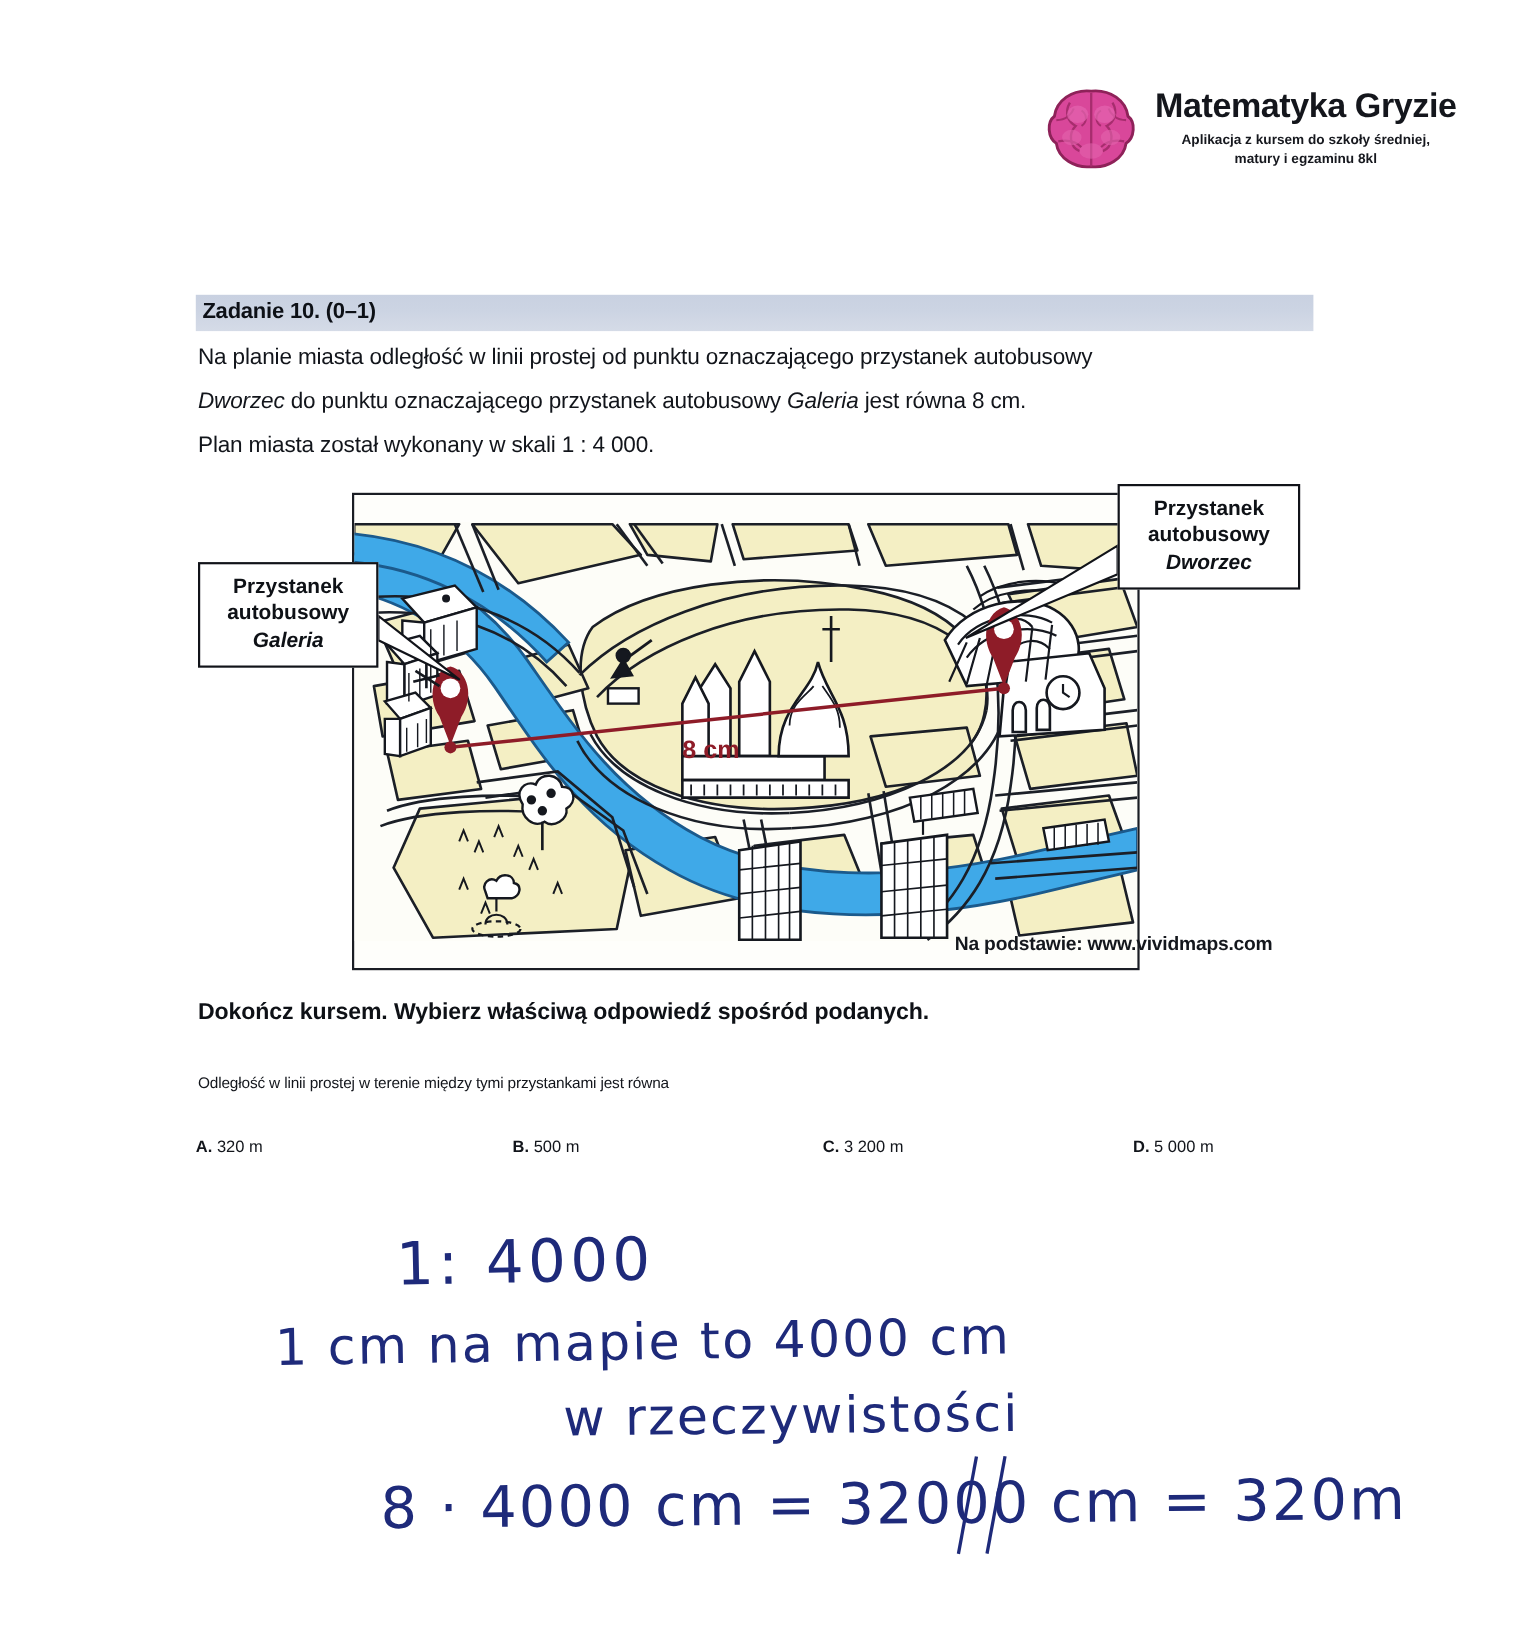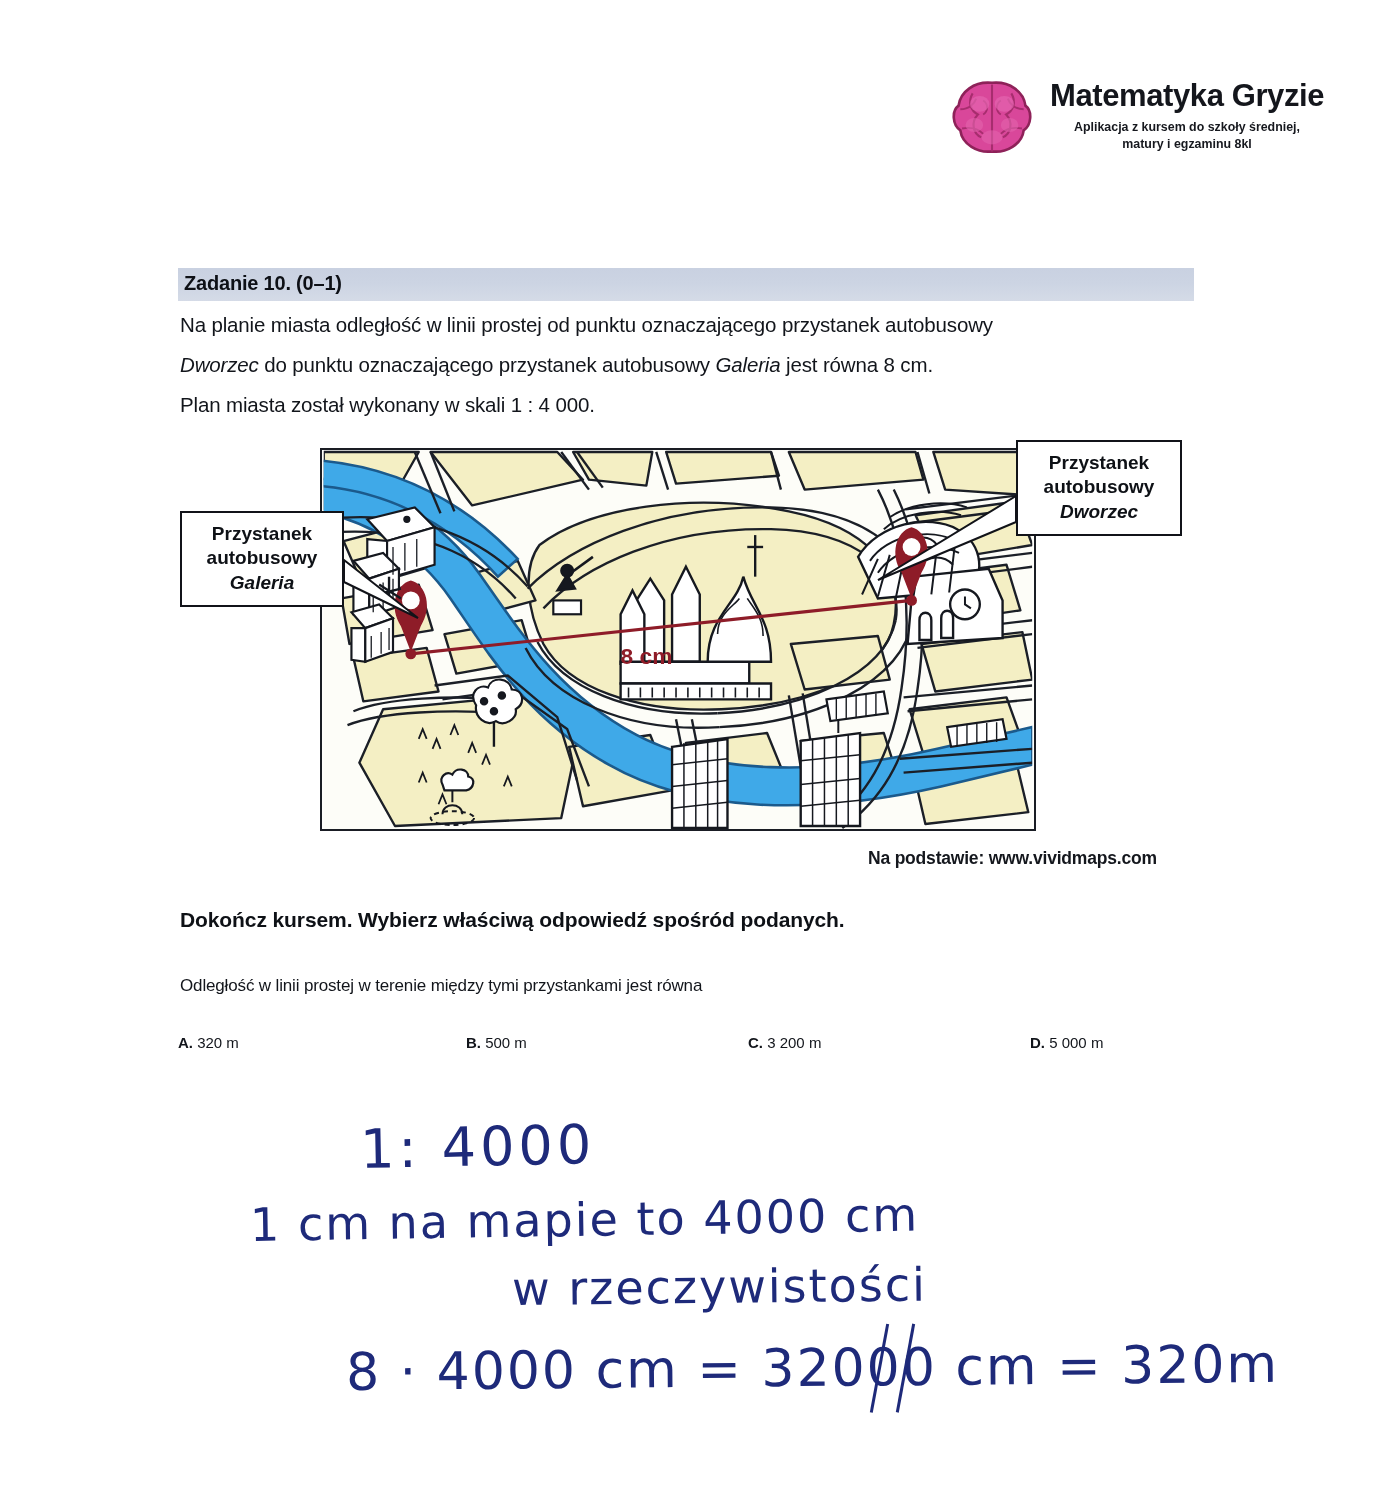--- a/index.html
+++ b/index.html
@@ -91,21 +91,21 @@
     font-weight: 500;
   }
   .stem em { font-style: italic; }
 
   
   .map-wrap {
     position: absolute;
     left: 320px;
     top: 448px;
     width: 716px;
-    height: 383px;
+    height: 434px;
   }
   .map-frame {
     position: absolute;
     inset: 0;
     border: 2px solid #1a1d24;
     background: #fefefb;
     overflow: hidden;
   }
   .map-svg { display: block; width: 100%; height: 100%; }
 
@@ -158,21 +158,21 @@
     top: 908px;
     font-size: 21px;
     font-weight: bold;
     color: #0e1116;
     letter-spacing: -0.1px;
   }
   .question {
     position: absolute;
     left: 180px;
     top: 976px;
-    font-size: 17px;
+    font-size: 14px;
     font-weight: 500;
     color: #12151b;
     letter-spacing: -0.15px;
   }
 
   
   .options {
     position: absolute;
     left: 178px;
     top: 1034px;

